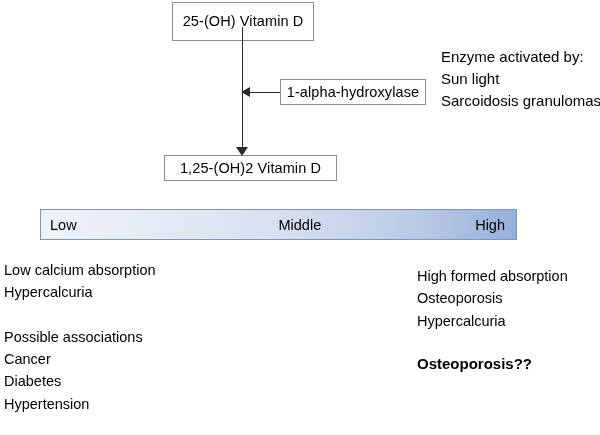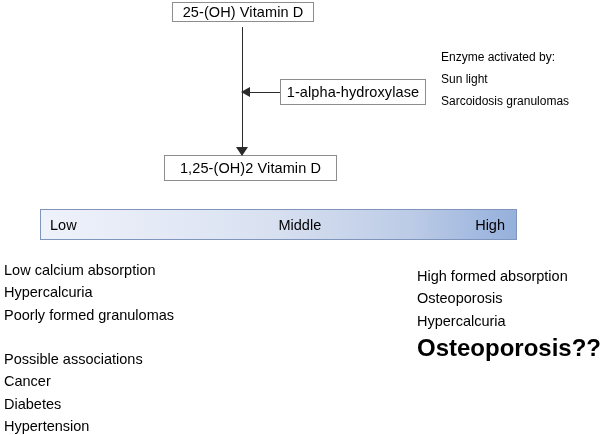--- a/index.html
+++ b/index.html
@@ -30,21 +30,21 @@
     background: #ffffff;
     display: flex;
     align-items: center;
     justify-content: center;
     font-size: 14.5px;
     line-height: 1;
     color: #000;
     white-space: nowrap;
     letter-spacing: .1px;
   }
-  #node-25oh   { left: 172px; top: 2px;   width: 142px; height: 20px; }
+  #node-25oh   { left: 172px; top: 2px;   width: 142px; height: 39px; }
   #node-1alpha { left: 280px; top: 79px;  width: 146px; height: 26px; }
   #node-125oh  { left: 164px; top: 155px; width: 173px; height: 26px; text-align: right; }
 
   
   .conn { position: absolute; }
   #conn-vertical-line {
     left: 242px; top: 27px;
     width: 1px; height: 127px;
     background: #2b2b2b;
   }
@@ -65,21 +65,21 @@
     width: 0; height: 0;
     border-top: 5px solid transparent;
     border-bottom: 5px solid transparent;
     border-right: 9px solid #2b2b2b;
   }
 
   
   #enzyme-note {
     position: absolute;
     left: 441px; top: 46px;
-    font-size: 12px;
+    font-size: 15px;
     line-height: 22px;
     white-space: nowrap;
   }
 
   
   #scale-bar {
     position: absolute;
     left: 40px; top: 209px;
     width: 477px; height: 31px;
     box-sizing: border-box;
@@ -108,25 +108,25 @@
   }
   #right-outcomes {
     position: absolute;
     left: 417px; top: 265px;
     font-size: 14.5px;
     line-height: 22.3px;
     white-space: nowrap;
   }
   .blank-line { height: 22.3px; }
   .emphasis {
-    font-size: 24px;
+    font-size: 15px;
     font-weight: bold;
     line-height: 28px;
     display: block;
-    margin-top: 2px;
+    margin-top: 18px;
   }
 </style>
 </head>
 <body>
 
 <div class="stage">
 
   <div class="node" id="node-25oh">25-(OH) Vitamin D</div>
 
   <div class="node" id="node-1alpha">1-alpha-hydroxylase</div>
@@ -146,21 +146,20 @@
 
   <div id="scale-bar">
     <span class="scale-label" id="scale-label-low">Low</span>
     <span class="scale-label" id="scale-label-middle">Middle</span>
     <span class="scale-label" id="scale-label-high">High</span>
   </div>
 
   <div id="left-outcomes">
     <div>Low calcium absorption</div>
     <div>Hypercalcuria</div>
-    <div>Poorly formed granulomas</div>
     <div class="blank-line"></div>
     <div>Possible associations</div>
     <div>Cancer</div>
     <div>Diabetes</div>
     <div>Hypertension</div>
 
   </div>
 
   <div id="right-outcomes">
     <div>High formed absorption</div>

